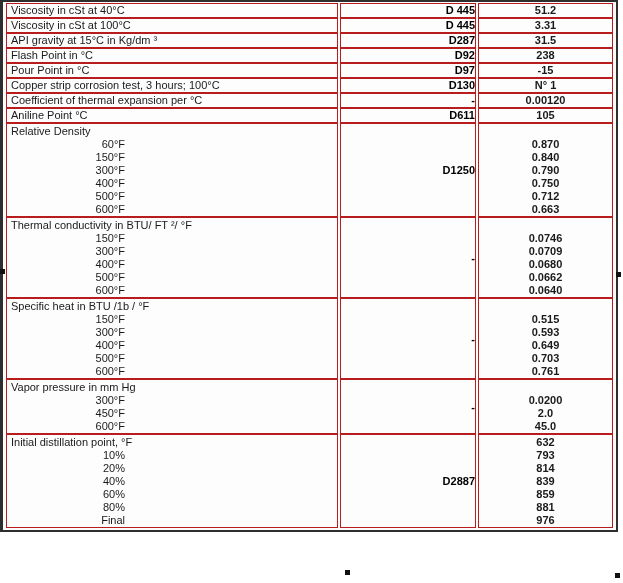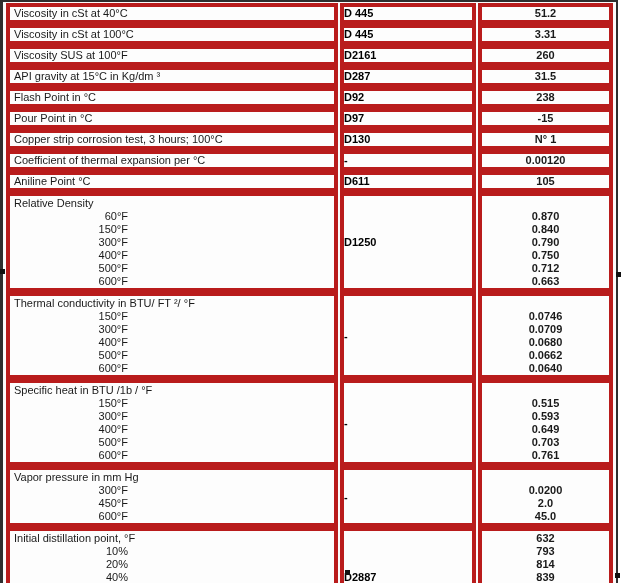--- a/index.html
+++ b/index.html
@@ -20,29 +20,29 @@
     background: #fbfbfb;
     padding: 1px 1px 2px 1px;
   }
   table.props {
     width: 100%;
     border-collapse: separate;
     border-spacing: 2px 0;
     table-layout: fixed;
   }
   td {
-    border: 4px solid #b91c1c;
+    border: 1px solid #b91c1c;
     background: #fdfdfd;
     padding: 0;
     vertical-align: top;
     overflow: hidden;
     white-space: nowrap;
   }
   td.c-label  { text-align: left; padding-left: 4px; }
-  td.c-method { text-align: left; font-weight: bold; color: #000; vertical-align: middle; margin-left: 46px; }
+  td.c-method { text-align: right; font-weight: bold; color: #000; vertical-align: middle; margin-left: 46px; }
   td.c-value  { text-align: center; font-weight: bold; }
   td.h1 { height: 13px; line-height: 13px; }
   .line  { height: 13px; line-height: 13px; }
   .ghead { height: 14px; line-height: 14px; }
   .sub { display: inline-block; min-width: 114px; text-align: right; }
   .handle {
     position: absolute;
     width: 5px; height: 5px;
     background: #111;
   }
@@ -66,25 +66,20 @@
           <td class="c-label h1">Viscosity in cSt at 40°C</td>
           <td class="c-method h1">D 445</td>
           <td class="c-value h1">51.2</td>
         </tr>
         <tr>
           <td class="c-label h1">Viscosity in cSt at 100°C</td>
           <td class="c-method h1">D 445</td>
           <td class="c-value h1">3.31</td>
         </tr>
         <tr>
-          <td class="c-label h1">Viscosity SUS at 100°F</td>
-          <td class="c-method h1">D2161</td>
-          <td class="c-value h1">260</td>
-        </tr>
-        <tr>
           <td class="c-label h1">API gravity at 15°C in Kg/dm ³</td>
           <td class="c-method h1">D287</td>
           <td class="c-value h1">31.5</td>
         </tr>
         <tr>
           <td class="c-label h1">Flash Point in °C</td>
           <td class="c-method h1">D92</td>
           <td class="c-value h1">238</td>
         </tr>
         <tr>

